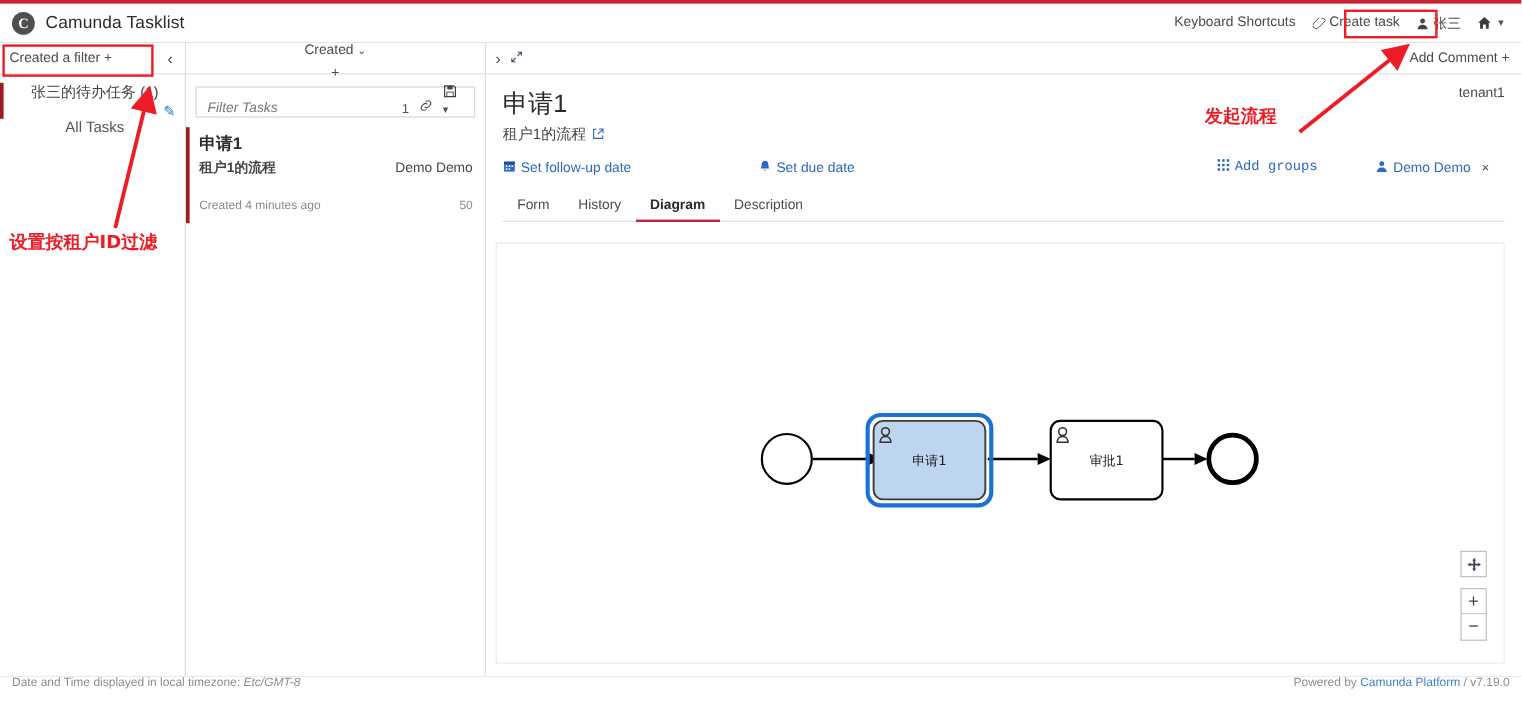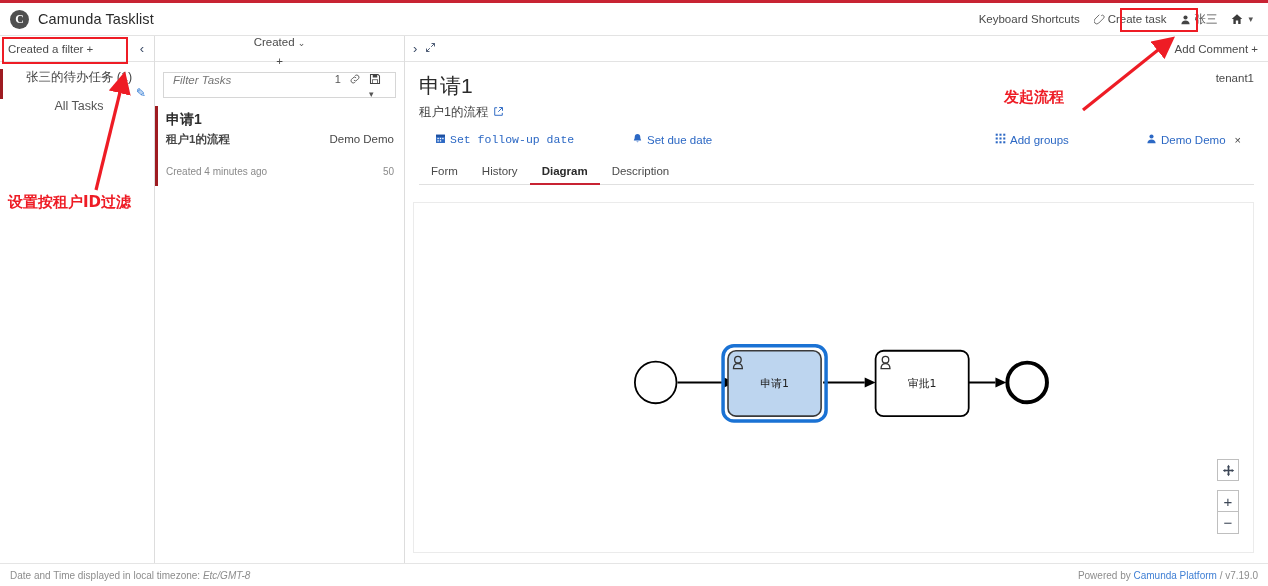--- a/index.html
+++ b/index.html
@@ -171,21 +171,21 @@
     font-size: 11.5px;
     color: #4b4b4b;
     flex-direction: column;
   }
   .sort-caret { font-size: 9px; color:#555; }
   .search-wrap { padding: 10px 8px 8px 8px; }
   .search-box {
     border: 1px solid #d6d6d6;
     height: 24px;
     display: flex;
-    align-items: flex-start;
+    align-items: flex-end;
     padding: 0 7px;
     gap: 8px;
     background: #fff;
   }
   .search-box input {
     border: none;
     outline: none;
     flex: 1 1 auto;
     font-size: 11.5px;
     font-style: italic;
@@ -275,23 +275,23 @@
     display: flex;
     align-items: center;
     font-size: 11.5px;
     color: #2c68c4;
     margin-bottom: 14px;
     position: relative;
     height: 15px;
   }
   .act { display: flex; align-items: center; gap: 4px; position:absolute; white-space: nowrap;}
   .act .ic3 { font-size: 11px; }
-  .act.followup { left: 16px; font-family: Liberation Mono, monospace; }
+  .act.followup { left: 0; }
   .act.due { left: 213px; }
-  .act.groups { left: 576px; }
+  .act.groups { left: 595px; font-family: Liberation Mono, monospace; }
   .act.assignee { right: 13px; color: #2c68c4; }
   .act.assignee .x { color: #444; margin-left: 5px; font-size: 11px;}
 
   .tabs {
     display: flex;
     gap: 0;
     border-bottom: 1px solid #e0e0e0;
     font-size: 11.5px;
   }
   .tab {
@@ -341,21 +341,21 @@
   }
   .zc-group { display: flex; flex-direction: column; }
   .zc-group .zc-btn + .zc-btn { border-top: none; }
 
   
   .footer {
     height: 22px;
     flex: 0 0 auto;
     border-top: 1px solid #e5e5e5;
     display: flex;
-    align-items: center;
+    align-items: flex-start;
     padding: 0 10px;
     font-size: 10px;
     color: #8d8d8d;
     background: #fff;
   }
   .footer .right { margin-left: auto; }
   .footer .link { color: #3f7fd4; }
   .footer em { font-style: italic; }
 
   

